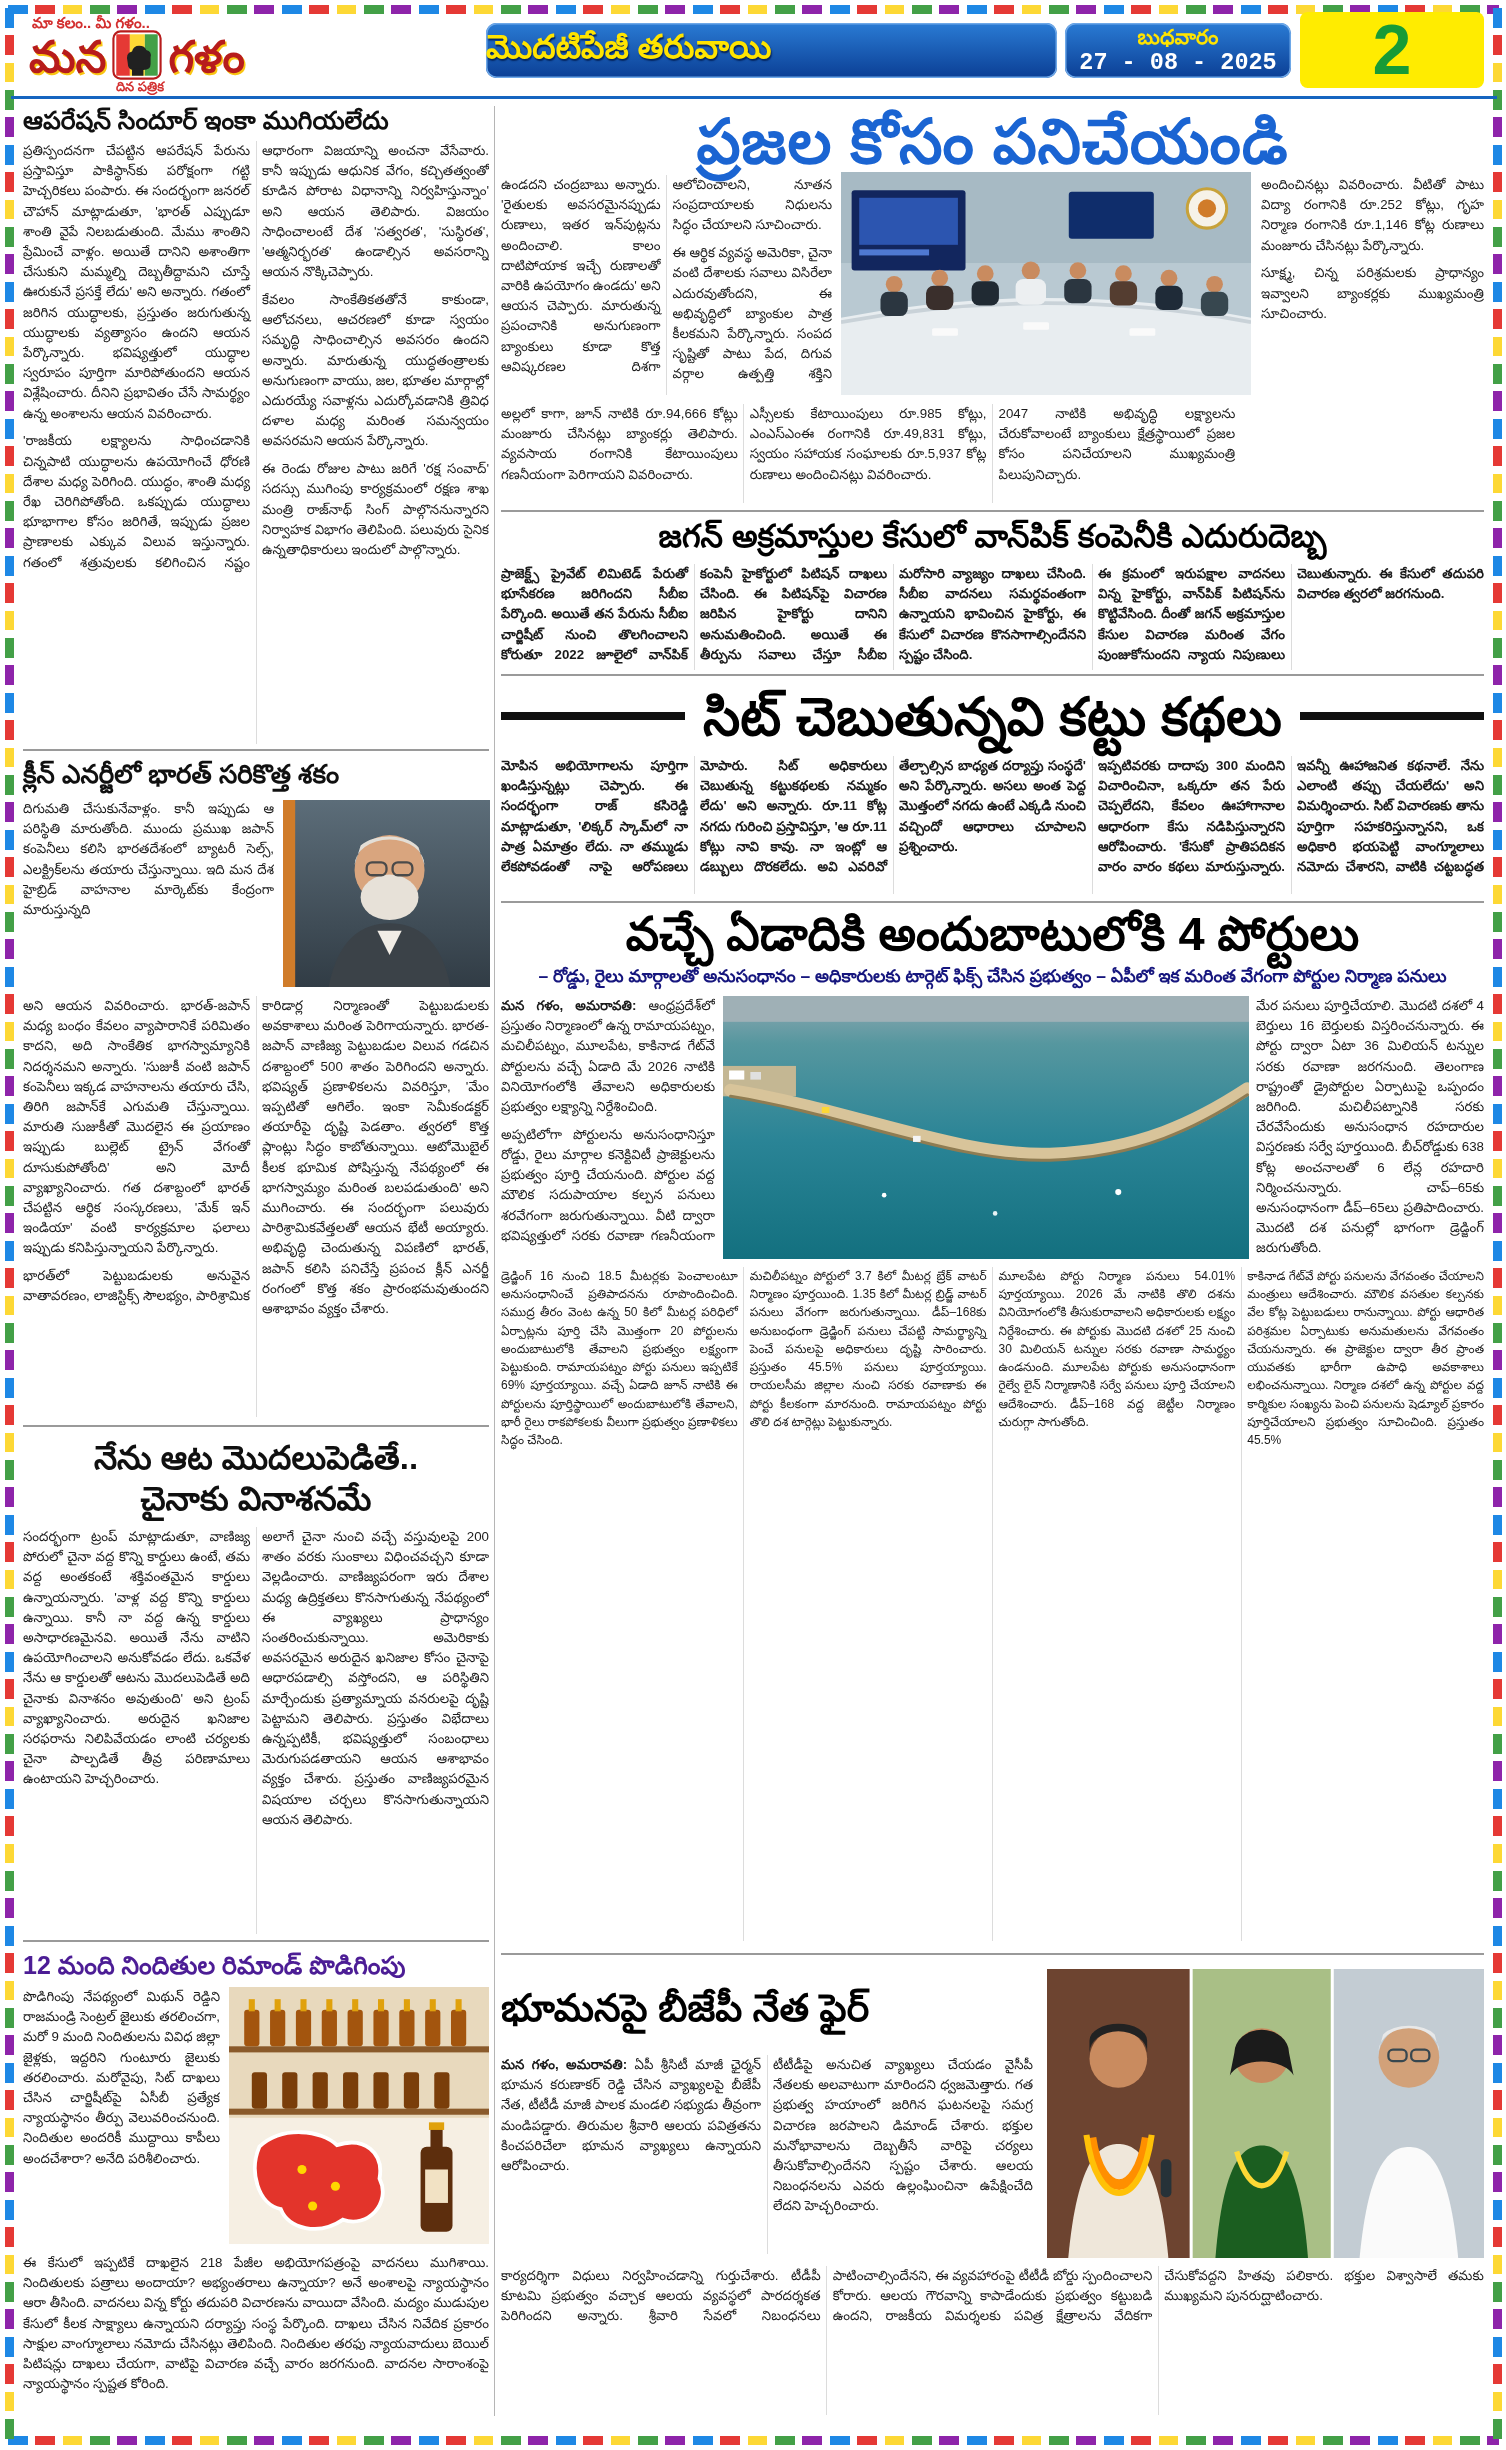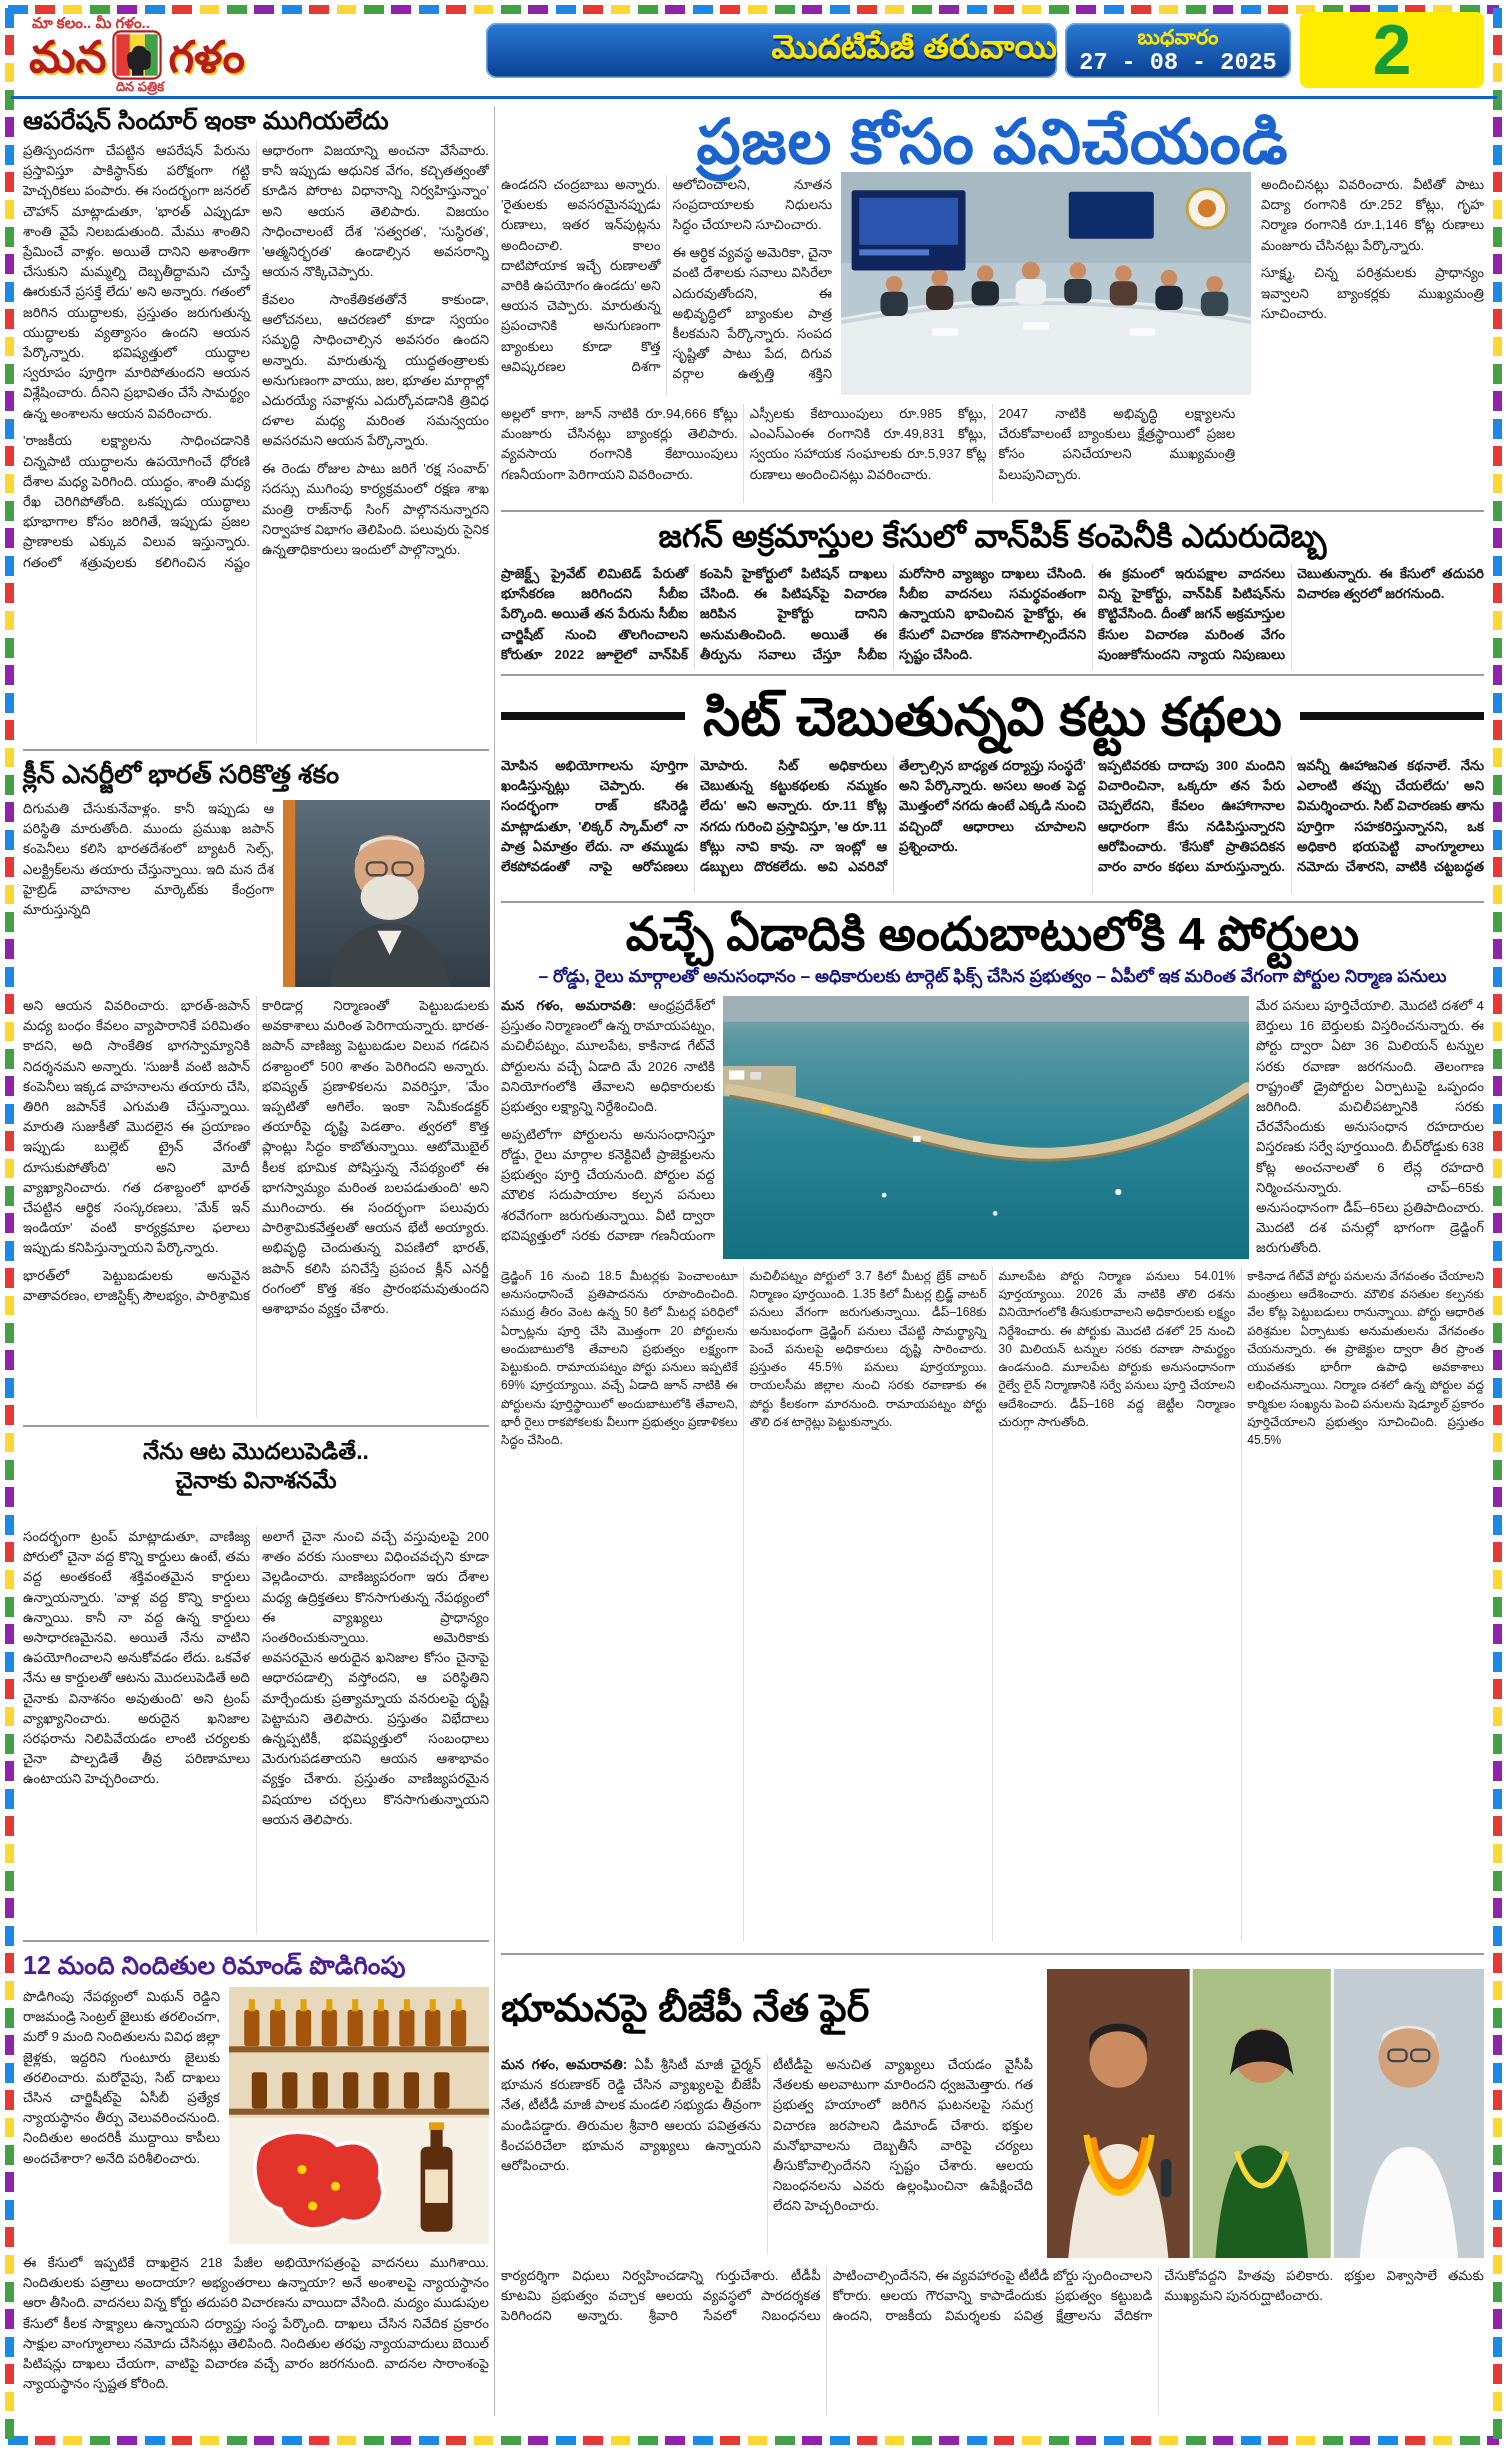--- a/index.html
+++ b/index.html
@@ -12,21 +12,21 @@
     background:repeating-linear-gradient(90deg,#1e88e5 0 20px,transparent 20px 27px,#e53935 27px 47px,transparent 47px 55px,#fdd835 55px 74px,transparent 74px 82px,#43a047 82px 102px,transparent 102px 109px,#8e24aa 109px 129px,transparent 129px 137px);}
   .edge-v{top:7.6px;bottom:7.6px;width:9px;
     background:repeating-linear-gradient(180deg,#1e88e5 0 20px,transparent 20px 27px,#e53935 27px 47px,transparent 47px 55px,#fdd835 55px 74px,transparent 74px 82px,#43a047 82px 102px,transparent 102px 109px,#8e24aa 109px 129px,transparent 129px 137px);}
   .edge-top{top:4.6px;} .edge-bottom{bottom:4.6px;} .edge-left{left:4.6px;} .edge-right{right:4.6px;}
 
   
   .tagline{font-size:15px;font-weight:700;color:#d32f2f;}
   .logo-row{display:flex;align-items:center;gap:6px;}
   .logo-word{font-size:44px;font-weight:900;color:#b71c1c;text-shadow:1.5px 1.5px 0 #f9c512;line-height:1;}
   .logo-sub{font-size:13px;font-weight:700;color:#d32f2f;text-align:center;width:228px;}
-  .banner{background:linear-gradient(180deg,#2a7bd4 0%,#0b3f95 100%);border-radius:10.6px;display:flex;align-items:center;justify-content:flex-end;box-shadow:inset 0 0 0 1.5px #6ea8e8;}
+  .banner{background:linear-gradient(180deg,#2a7bd4 0%,#0b3f95 100%);border-radius:10.6px;display:flex;align-items:center;justify-content:flex-start;box-shadow:inset 0 0 0 1.5px #6ea8e8;}
   .banner span{color:#ffe400;font-size:33px;font-weight:800;text-shadow:0.8px 1.5px 1.5px #04235c;}
   .datebox{background:linear-gradient(180deg,#2a7bd4 0%,#0b3f95 100%);border-radius:10.6px;display:flex;flex-direction:column;align-items:center;justify-content:center;box-shadow:inset 0 0 0 1.5px #6ea8e8;}
   .datebox .day{color:#ffe400;font-size:20.5px;font-weight:800;line-height:1.15;}
   .datebox .date{color:#ffffff;font-size:23.5px;font-weight:800;line-height:1.15;font-family:Liberation Mono, monospace;}
   .pagenum-box{background:#ffec00;border-radius:7.6px;display:flex;align-items:center;justify-content:center;}
   .pagenum-box span{color:#179b36;font-size:70px;font-weight:900;line-height:1;}
   .hr-blue{height:3px;background:#1565c0;}
   .vdiv{width:0.8px;background:#b5b5b5;}
   .rule{height:1.5px;background:#9a9a9a;}
 
@@ -34,21 +34,21 @@
   h1,h2{margin:0;padding:0;}
   .h-op{font-size:25px;font-weight:800;color:#101010;line-height:1.15;}
   .h-main{font-size:62px;font-weight:800;color:#1a64d2;text-align:center;line-height:1;letter-spacing:0.8px;}
   .h-clean{font-size:26px;font-weight:800;color:#101010;line-height:1.2;}
   .h-jagan{font-size:32px;font-weight:800;color:#000;text-align:center;line-height:1.1;}
   .sit-head{display:flex;align-items:center;gap:18px;}
   .sit-bar{flex:1;height:7.6px;background:#101010;}
   .sit-title{font-size:53px;font-weight:900;color:#000;line-height:1;white-space:nowrap;}
   .h-ports{font-size:47px;font-weight:900;color:#000;text-align:center;line-height:1;}
   .ports-sub{font-size:17.5px;font-weight:700;color:#16167e;text-align:center;}
-  .h-china{font-size:23px;font-weight:800;color:#101010;text-align:center;line-height:1.25;}
+  .h-china{font-size:33px;font-weight:800;color:#101010;text-align:center;line-height:1.25;}
   .h-remand{font-size:25px;font-weight:800;color:#4c1d95;line-height:1.2;}
   .h-bhu{font-size:38px;font-weight:900;color:#000;line-height:1.15;}
 
   
   .btxt{font-size:13.3px;line-height:1.52;text-align:justify;overflow:hidden;}
   .body1{column-count:1;}
   .body2{column-count:2;column-gap:12px;column-rule:0.8px solid #dcdcdc;}
   .body3{column-count:3;column-gap:12px;column-rule:0.8px solid #dcdcdc;}
   .body4{column-count:4;column-gap:12px;column-rule:0.8px solid #dcdcdc;}
   .body5{column-count:5;column-gap:12px;column-rule:0.8px solid #dcdcdc;font-weight:bold;}

